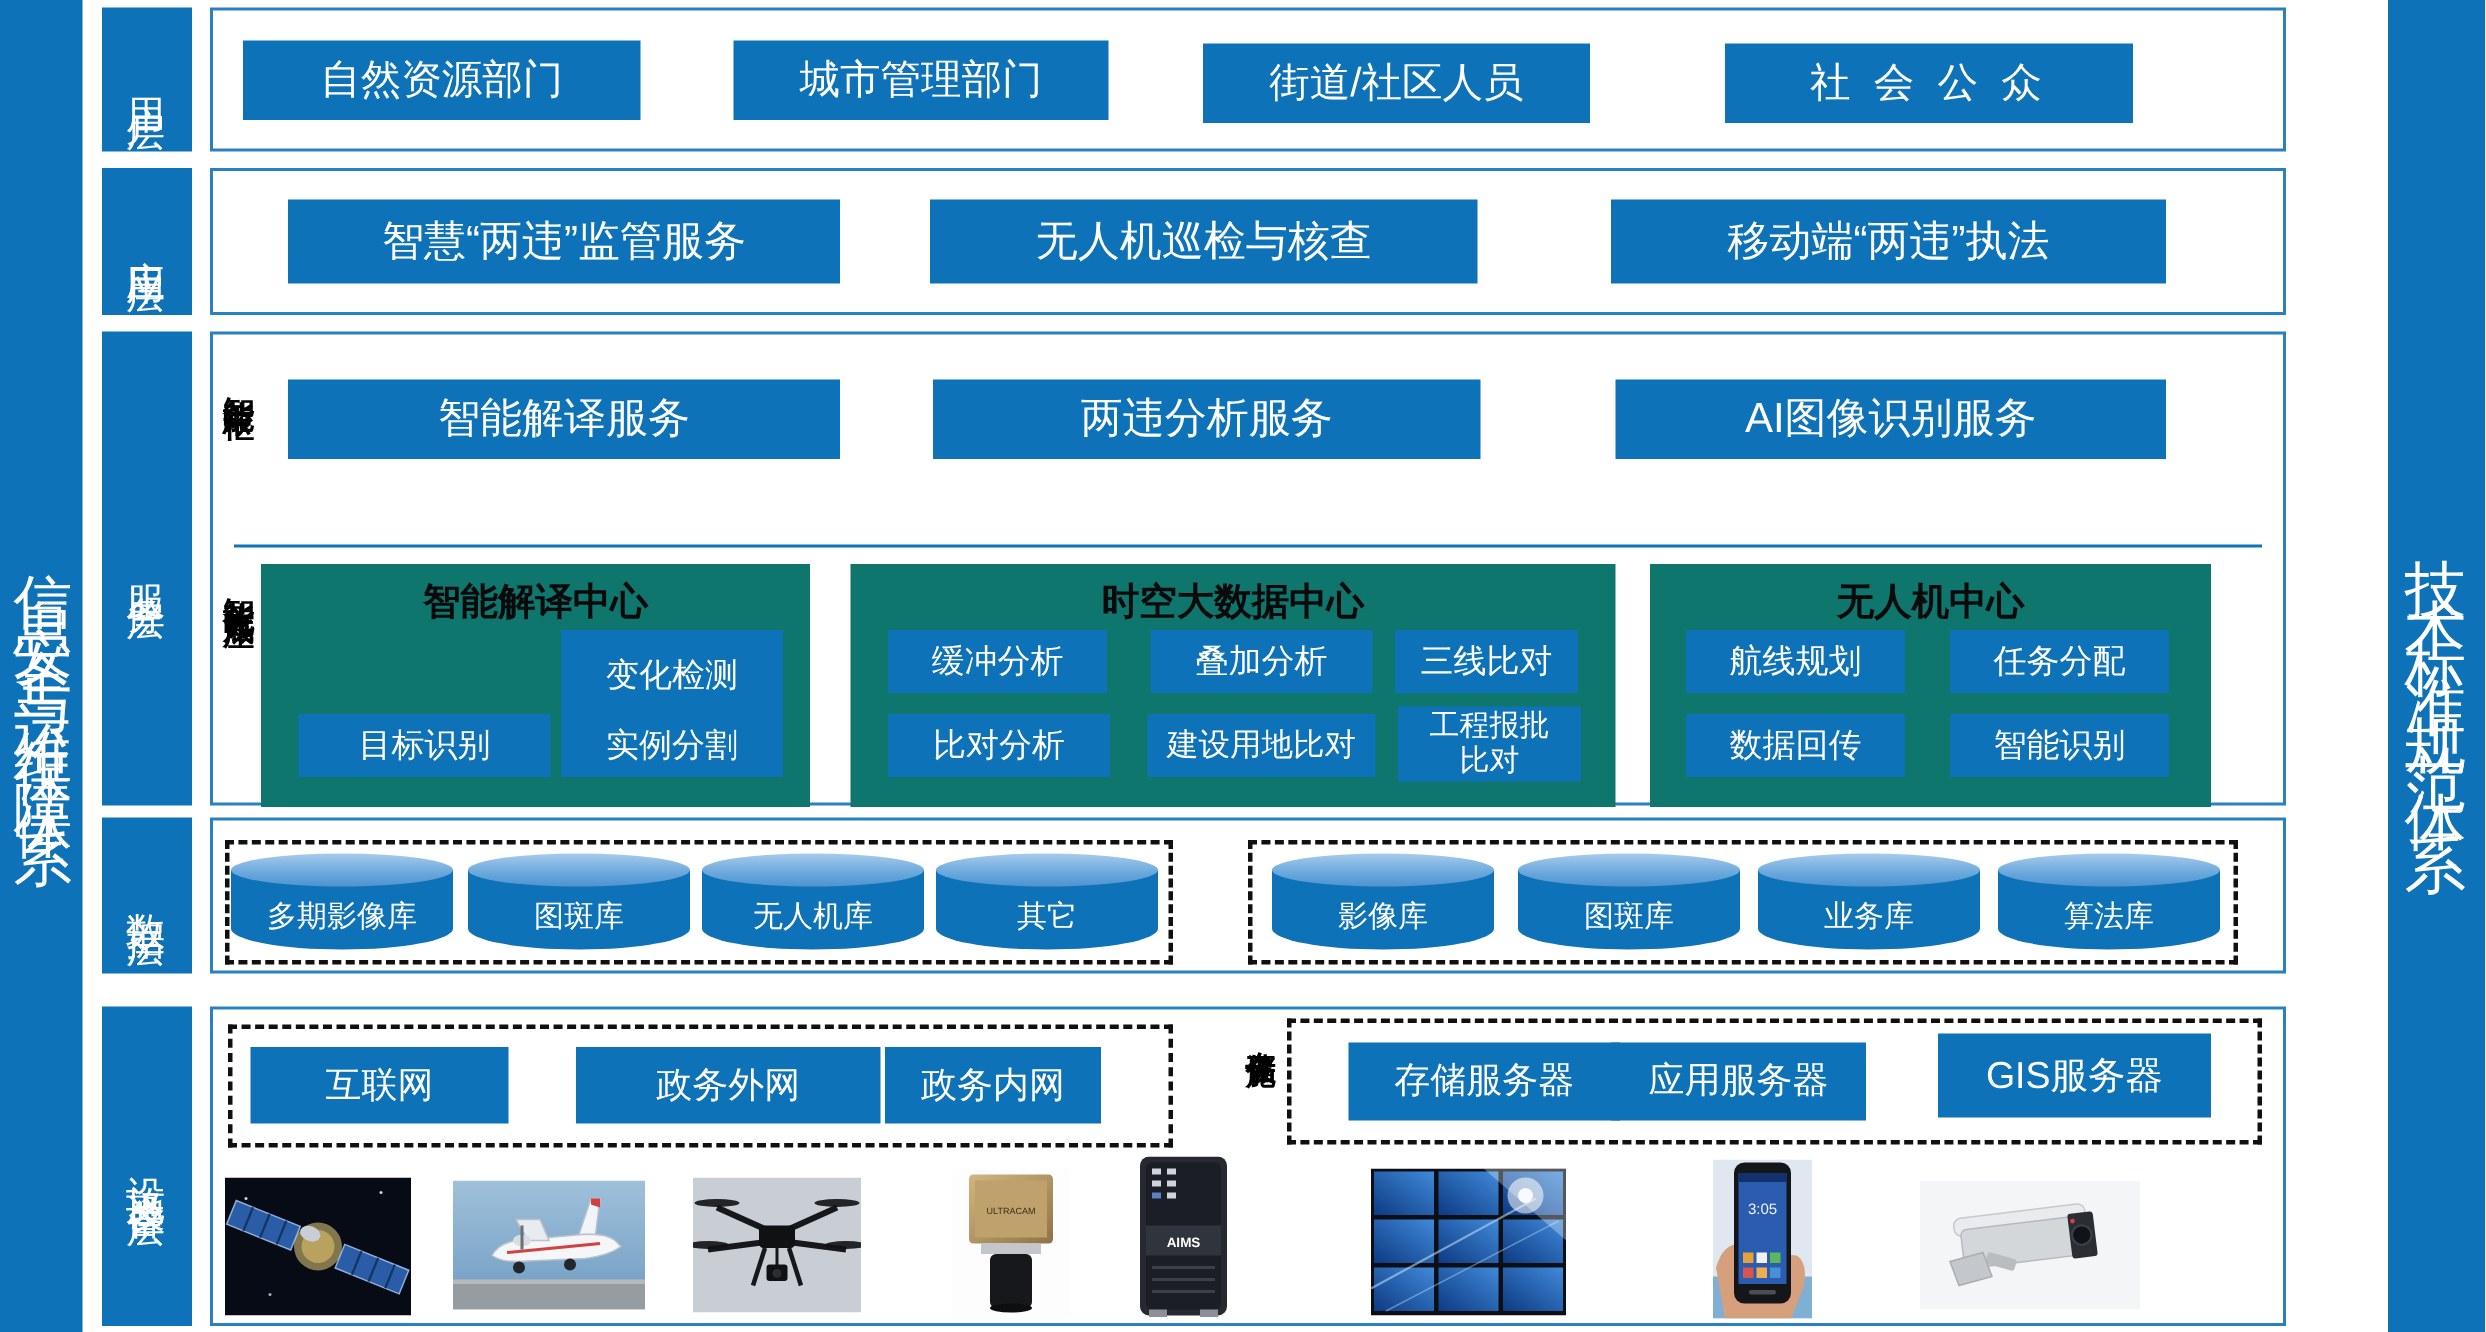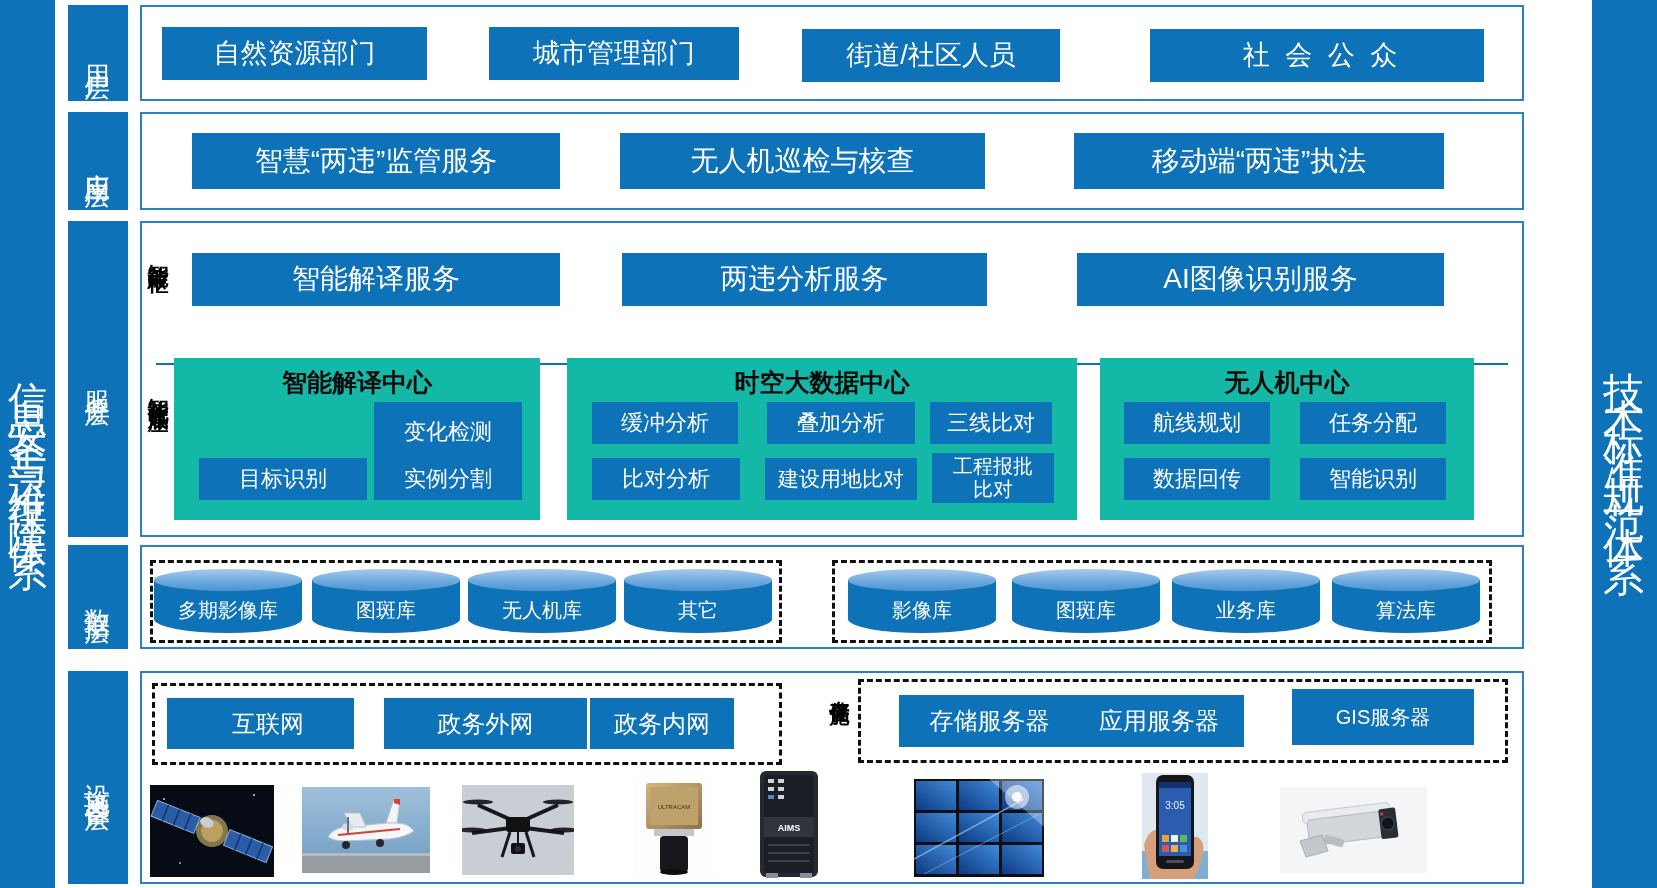--- a/index.html
+++ b/index.html
@@ -25,21 +25,21 @@
     justify-content:center;text-align:center;line-height:1.15;}
   .btn-lg{font-size:27px;}
   .btn-md{font-size:24px;}
 
   .inner-label{position:absolute;color:#000;font-weight:bold;font-size:21px;
     writing-mode:vertical-rl;text-orientation:upright;letter-spacing:3px;line-height:1;}
 
   .hr-divider{position:absolute;left:14px;top:140px;width:1352px;height:0;
     border-top:2px solid #0d72b8;}
 
-  .panel{position:absolute;top:135px;height:162px;background:#14b8a6;}
+  .panel{position:absolute;top:153px;height:162px;background:#0f766e;}
   .panel-title{text-align:center;font-weight:bold;font-size:25px;color:#0a0a0a;padding-top:8px;}
   .pbtn{position:absolute;background:#0d72b8;color:#fff;font-size:22px;display:flex;
     align-items:center;justify-content:center;text-align:center;line-height:1.15;}
 
   .dashed{position:absolute;border:3px dashed #101010;box-sizing:border-box;background:transparent;}
 
   .cyl{position:absolute;width:148px;height:64px;}
   .cyl-body{position:absolute;top:11px;left:0;right:0;height:53px;background:#0d72b8;
     border-radius:0 0 50% 50% / 0 0 14px 14px;}
   .cyl-top{position:absolute;top:0;left:0;right:0;height:22px;border-radius:50%;
@@ -83,21 +83,21 @@
   <div class="box" style="top:5px;height:96px;">
     <div class="btn btn-lg" style="left:20px;top:20px;width:265px;height:53px;">
         <span>自然资源部门</span>
       </div>
     <div class="btn btn-lg" style="left:347px;top:20px;width:250px;height:53px;">
         <span>城市管理部门</span>
       </div>
     <div class="btn btn-lg" style="left:660px;top:22px;width:258px;height:53px;">
         <span>街道/社区人员</span>
       </div>
-    <div class="btn btn-lg" style="left:1008px;top:22px;width:324px;height:53px;letter-spacing:4px;padding-left:10px;">
+    <div class="btn btn-lg" style="left:1008px;top:22px;width:272px;height:53px;letter-spacing:4px;">
         <span>社 会 公 众</span>
       </div>
   </div>
 
   <div class="box" style="top:112px;height:98px;">
     <div class="btn" style="left:50px;top:19px;width:368px;height:56px;font-size:28px;">
         <span>智慧“两违”监管服务</span>
       </div>
     <div class="btn" style="left:478px;top:19px;width:365px;height:56px;font-size:28px;">
         <span>无人机巡检与核查</span>
@@ -217,40 +217,40 @@
     </div>
     <div class="cyl" style="left:1190px;top:22px;">
       <div class="cyl-body"></div>
       <div class="cyl-top"></div>
       <div class="cyl-label">算法库</div>
     </div>
   </div>
 
   <div class="box" style="top:671px;height:213px;">
     <div class="dashed" style="left:10px;top:10px;width:630px;height:82px;"></div>
-    <div class="btn btn-md" style="left:25px;top:25px;width:172px;height:51px;padding-left:15px;">
+    <div class="btn btn-md" style="left:25px;top:25px;width:172px;height:51px;">
         <span>互联网</span>
       </div>
     <div class="btn btn-md" style="left:242px;top:25px;width:203px;height:51px;">
         <span>政务外网</span>
       </div>
     <div class="btn btn-md" style="left:448px;top:25px;width:144px;height:51px;">
         <span>政务内网</span>
       </div>
 
     <div class="storage-label" style="left:688px;top:12px;"><span>存储设施</span></div>
 
     <div class="dashed" style="left:716px;top:6px;width:650px;height:84px;"></div>
     <div class="btn btn-md" style="left:727px;top:22px;width:181px;height:52px;margin-left:30px;">
         <span>存储服务器</span>
       </div>
     <div class="btn btn-md" style="left:932px;top:22px;width:170px;height:52px;">
         <span>应用服务器</span>
       </div>
-    <div class="btn" style="left:1150px;top:16px;width:182px;height:56px;font-size:20px;">
+    <div class="btn" style="left:1150px;top:16px;width:182px;height:56px;font-size:25px;">
         <span>GIS服务器</span>
       </div>
 
     <div class="dev" style="left:8px;top:112px;">
       <svg width="124" height="92" viewBox="0 0 124 92">
         <rect width="124" height="92" fill="#070b16"></rect>
         <circle cx="14" cy="14" r="1" fill="#cfd8e8"></circle>
           <circle cx="104" cy="10" r="1" fill="#cfd8e8"></circle>
         <circle cx="30" cy="78" r="1" fill="#9fb0c8"></circle>
           <circle cx="112" cy="66" r="1" fill="#9fb0c8"></circle>

